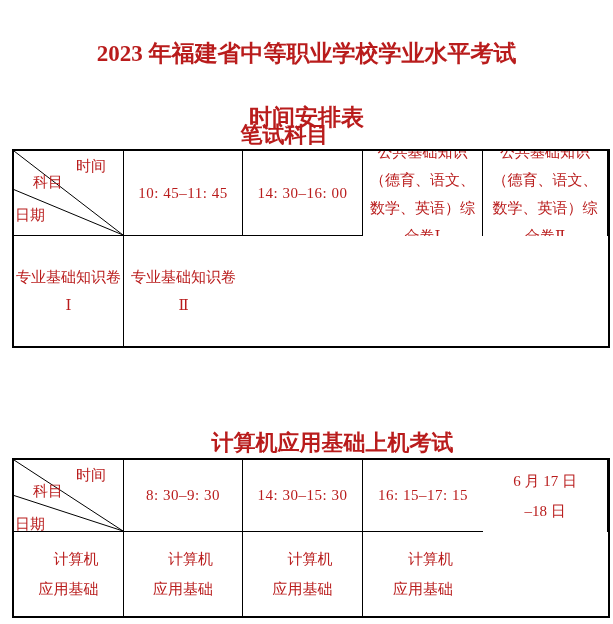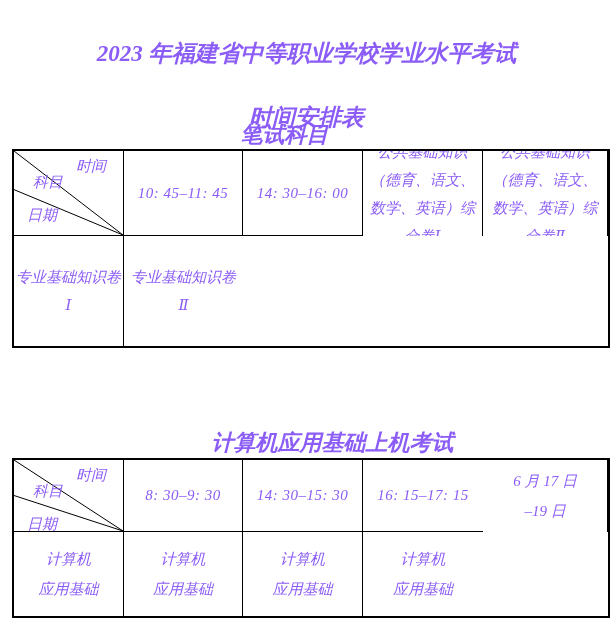--- a/index.html
+++ b/index.html
@@ -1,23 +1,22 @@
 <!DOCTYPE html>
 <html><head>
 <meta charset="utf-8">
 <style>
   html, body { margin:0; padding:0; background:#ffffff; }
   .page {
     position:relative;
     width:613px; height:624px;
     background:#ffffff;
-    color:#8b5cf6;
+    color:#b91c1c;
     font-family:"Liberation Serif","DejaVu Serif",serif;
     overflow:hidden;
-    font-style:italic;
   }
   .main-title {
     position:absolute; top:6px; left:0; width:613px;
     text-align:center;
     font-size:23px; font-weight:bold; line-height:32px;
     white-space:pre-line;
   }
   .section-title {
     position:absolute; left:0; width:569px;
     text-align:center;
@@ -46,29 +45,29 @@
     text-align:center;
     font-size:15px;
     white-space:pre-line;
     overflow:hidden;
   }
   .cell.col-last { border-right:none; }
   .cell.row-last { border-bottom:none; }
 
   .time-cell { letter-spacing:0.5px; }
   .subject-cell { line-height:28px; }
-  #t2 .subject-cell { line-height:30px; }
+  #t2 .subject-cell { line-height:30px;text-align:right; }
   .date-cell { line-height:30px; }
 
   .diag { position:relative; }
   .diag svg { position:absolute; left:0; top:0; width:100%; height:100%; display:block; }
   .diag-label { position:absolute; font-size:15px; line-height:15px; white-space:nowrap; }
   .diag-time    { top:8px;  right:17px; }
   .diag-subject { top:24px; left:19px; }
-  .diag-date    { top:57px; left:13px; }
+  .diag-date    { top:57px; left:1px; }
 </style>
 </head>
 <body>
 
 <div class="page">
 
   <div class="main-title">
     <div>2023 年福建省中等职业学校学业水平考试</div>
     <div>时间安排表</div>
   </div>
@@ -114,21 +113,21 @@
       </svg>
       <span class="diag-label diag-time">时间</span>
       <span class="diag-label diag-subject">科目</span>
       <span class="diag-label diag-date">日期</span>
     </div>
     <div class="cell time-cell">8: 30–9: 30</div>
     <div class="cell time-cell">14: 30–15: 30</div>
     <div class="cell time-cell col-last">16: 15–17: 15</div>
 
     <div class="cell date-cell row-last">6 月 17 日
-–19 日</div>
+–18 日</div>
     <div class="cell subject-cell row-last">计算机
 应用基础</div>
     <div class="cell subject-cell row-last">计算机
 应用基础</div>
     <div class="cell subject-cell row-last">计算机
 应用基础</div>
     <div class="cell subject-cell row-last col-last">计算机
 应用基础</div>
   </div>
 

